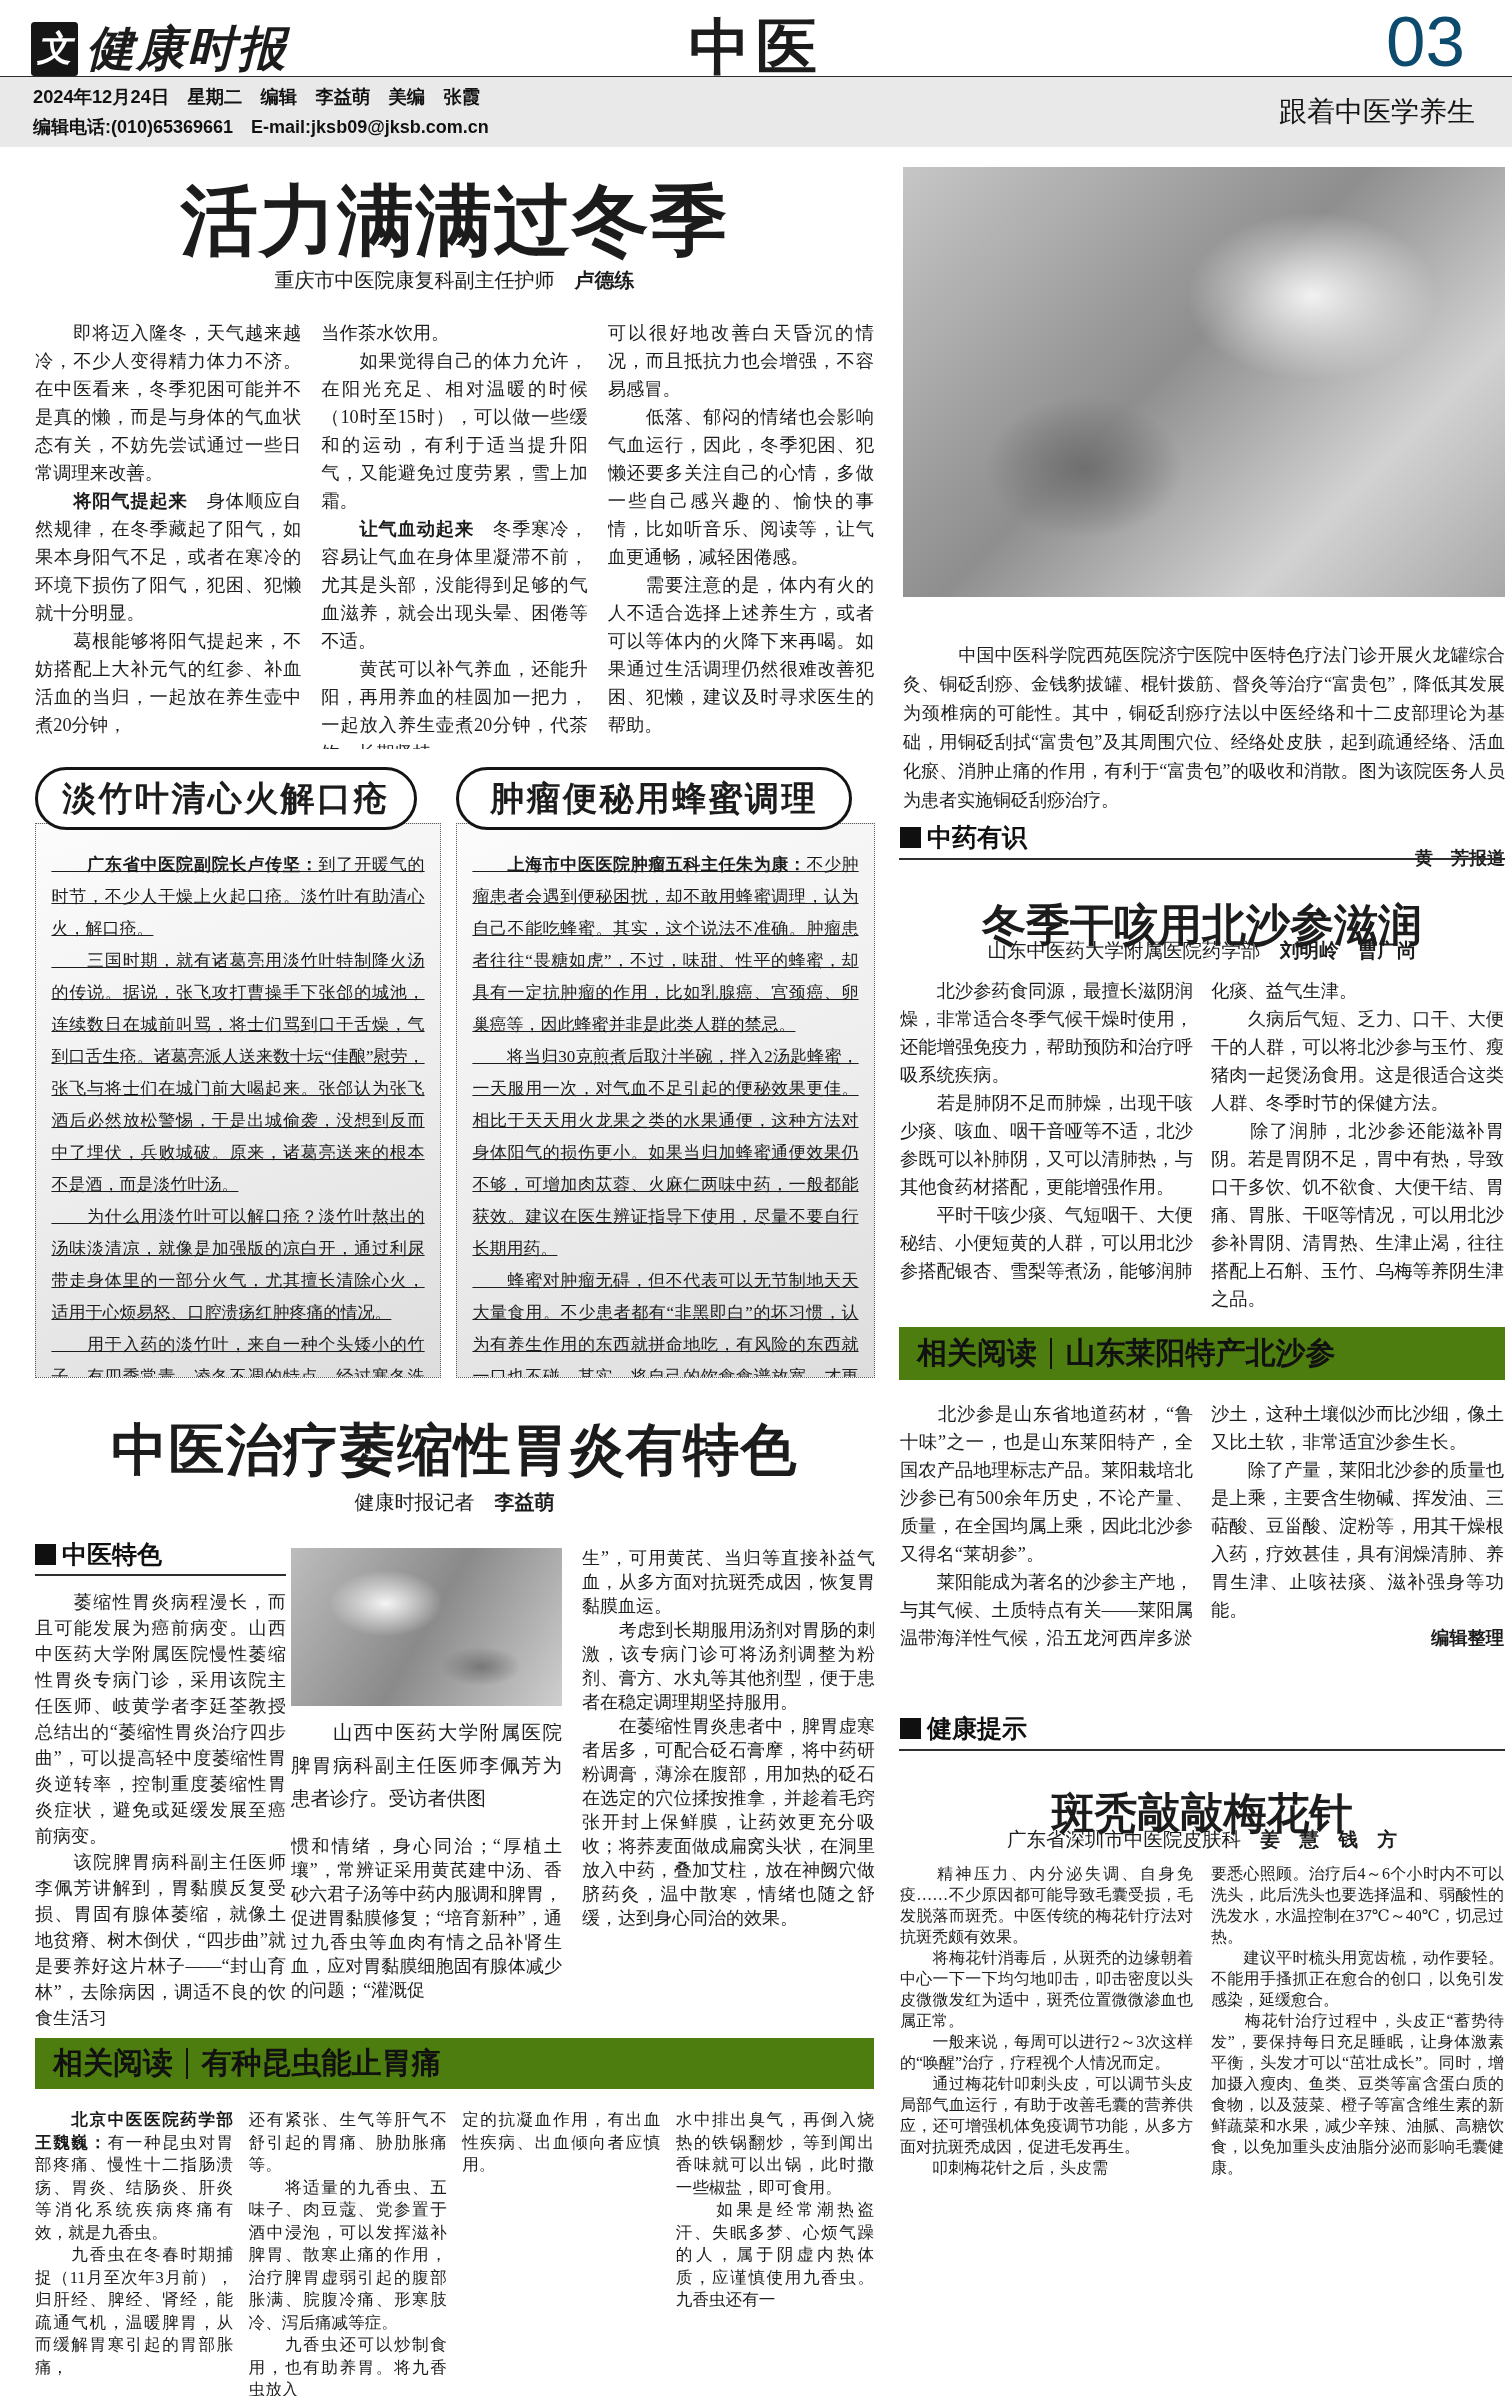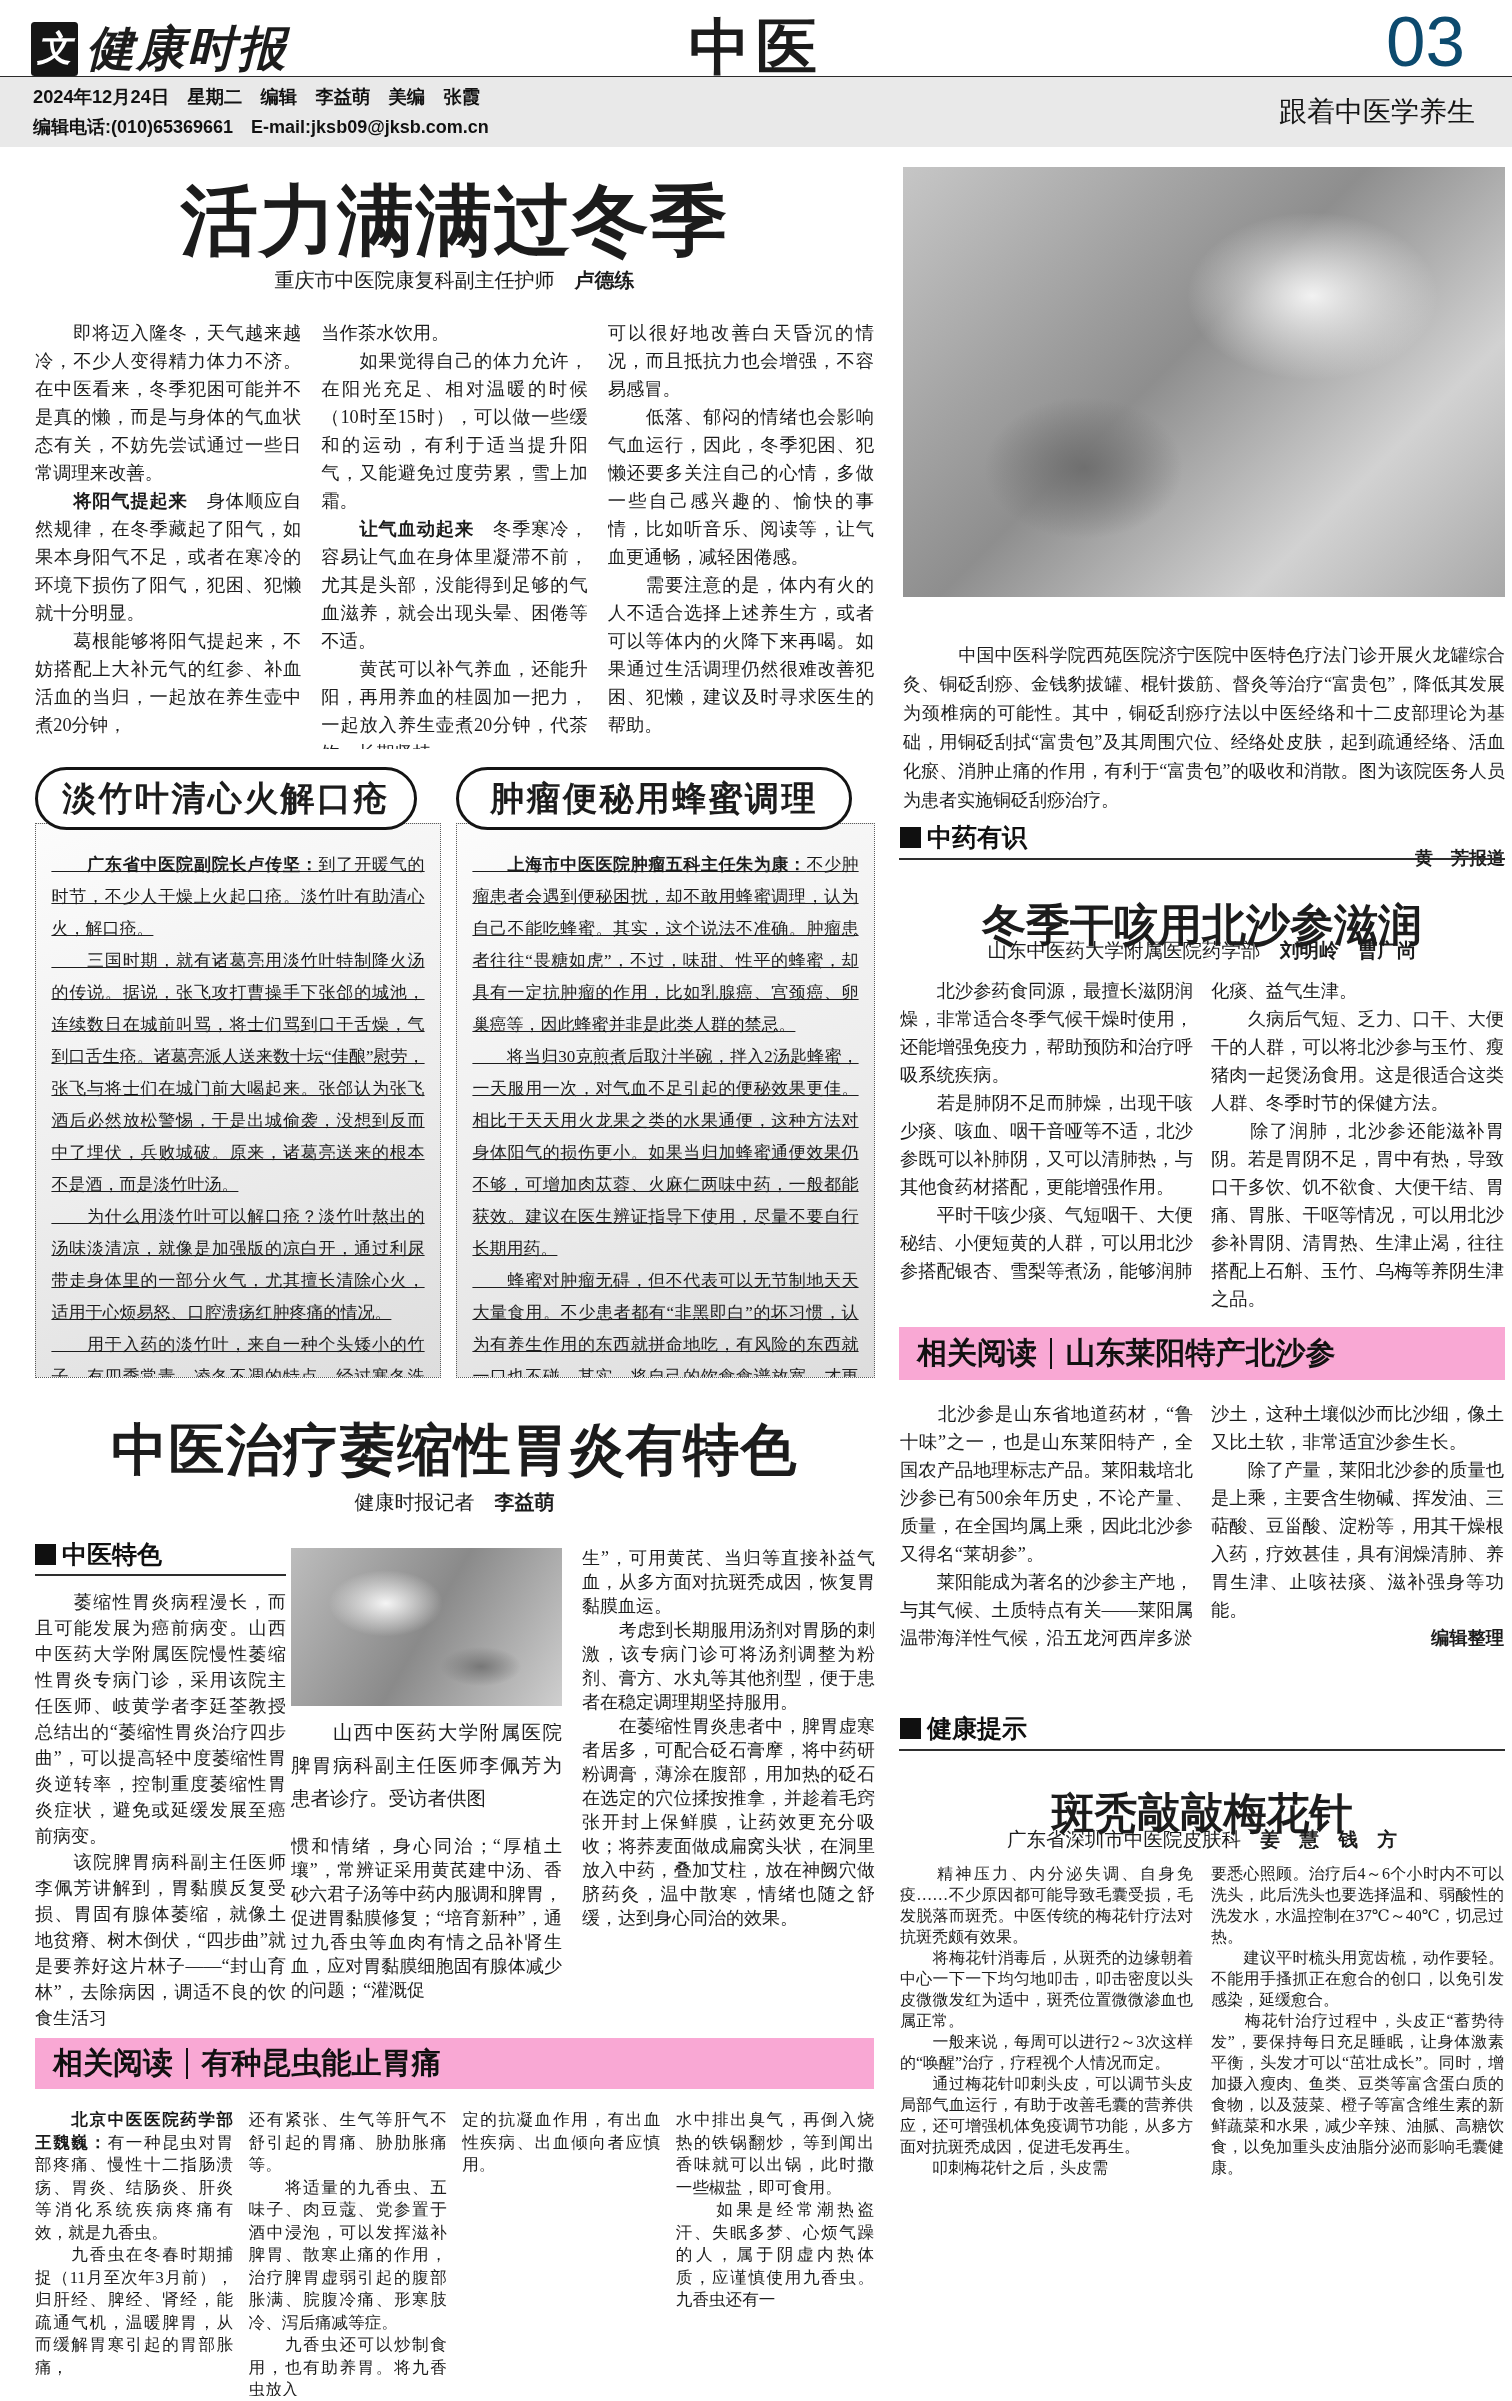--- a/index.html
+++ b/index.html
@@ -35,21 +35,21 @@
   .capsule{height:57px;background:#fff;border:3px solid #141414;border-radius:34px;display:flex;align-items:center;justify-content:center;
            font-size:34px;font-weight:900;letter-spacing:2.4px;z-index:2;}
   .dotbox{border:1.8px dotted #5a5a5a;background:linear-gradient(160deg,#fcfcfc 0%,#ededed 55%,#dddddd 100%);
           padding:25px 15.4px 12px 15.4px;box-sizing:border-box;font-size:17px;line-height:32px;text-align:justify;
           white-space:pre-wrap;overflow:hidden;text-decoration:underline;}
   
   .kicker{display:flex;align-items:center;gap:6px;font-family:"Liberation Sans","DejaVu Sans",sans-serif;
           font-weight:700;font-size:25px;color:#101010;}
   .ksq{width:21px;height:21px;background:#101010;display:inline-block;}
   .krule{height:1.8px;background:#2e2e2e;}
-  .graybar{background:#f9a8d4;display:flex;align-items:center;gap:13px;padding-left:18px;box-sizing:border-box;
+  .graybar{background:#4d7c0f;display:flex;align-items:center;gap:13px;padding-left:18px;box-sizing:border-box;
            font-family:"Liberation Sans","DejaVu Sans",sans-serif;font-weight:700;font-size:30px;color:#111;}
   .bar-sep{width:2.4px;height:31px;background:#111;}
   
   .sec-title{text-align:center;font-weight:900;margin-top:22px;}
   .sec-byline{text-align:center;font-size:19.5px;}
   .twocol{display:flex;gap:18px;}
   .tc{flex:1;font-size:18.3px;line-height:28px;text-align:justify;white-space:pre-wrap;overflow:hidden;}
   .credit-right{display:block;text-align:right;font-weight:bold;}
   
   .mid-title{left:35px;top:1413px;width:839px;text-align:center;font-size:56px;font-weight:900;letter-spacing:1.2px;}

